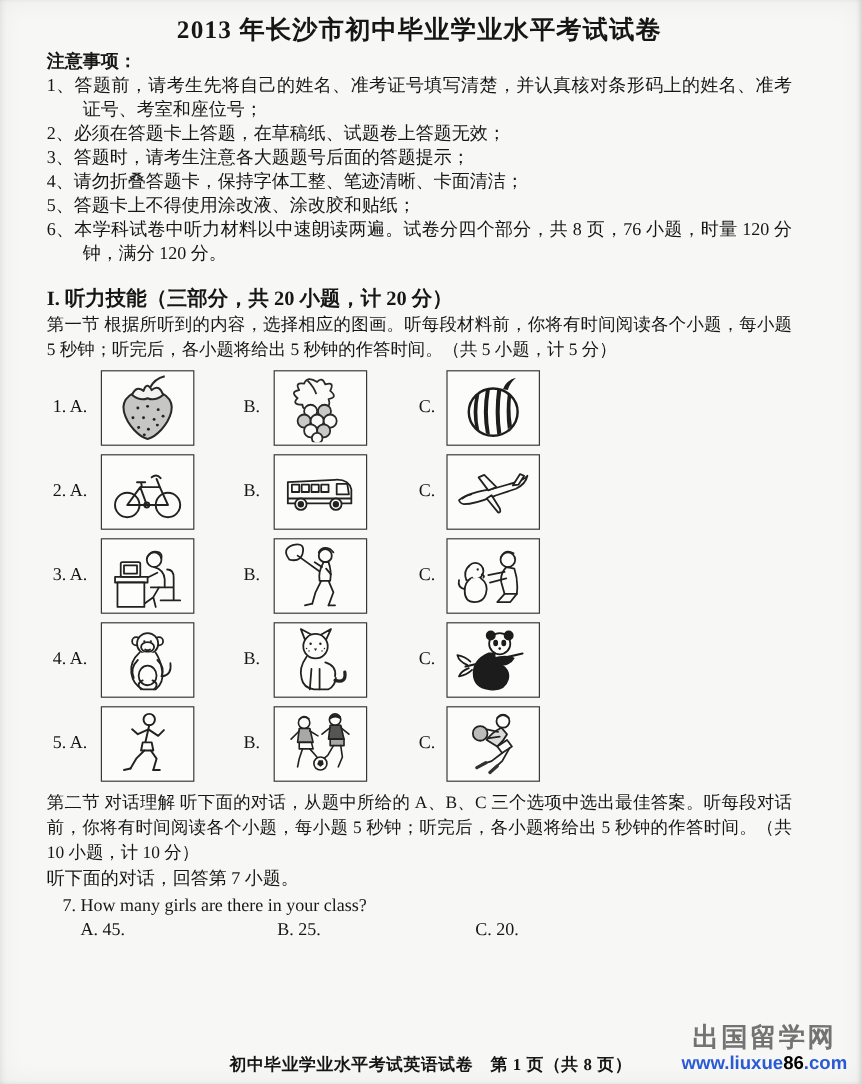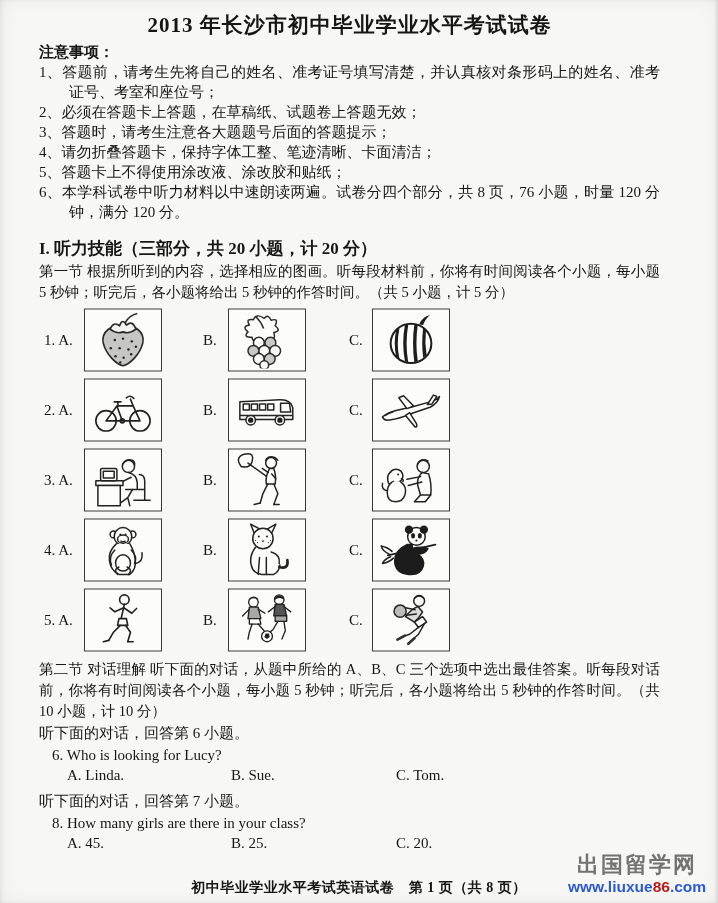--- a/index.html
+++ b/index.html
@@ -36,21 +36,21 @@
   .options-row{position:relative;height:24px;font-size:15px;}
   .opt{position:absolute;top:1px;white-space:nowrap;}
   .opt-a{left:28px;} .opt-b{left:192px;} .opt-c{left:357px;}
   .footer{
     position:absolute;left:0;right:0;top:879px;text-align:center;
     font-size:14px;font-weight:bold;letter-spacing:0.5px;
   }
   .watermark{position:absolute;right:5px;top:852px;width:152px;text-align:center;font-family:"Liberation Sans","DejaVu Sans",sans-serif;}
   .wm-name{font-size:22px;font-weight:bold;color:#737373;letter-spacing:2px;line-height:26px;}
   .wm-url{font-size:15.5px;font-weight:bold;line-height:17px;color:#2a5bd7;}
-  .wm-url .num{color:#b91c1c;}
+  .wm-url .num{color:#000000;}
 </style>
 <title>2013 年长沙市初中毕业学业水平考试试卷</title></head>
 <body>
 
 <div class="paper">
 
   <h1 class="title1">2013 年长沙市初中毕业学业水平考试试卷</h1>
 
   <div class="notices">
     <div class="notices-heading">注意事项：</div>
@@ -331,33 +331,24 @@
             <path d="M41 65 L30 71 M55 69 L46 77" stroke-width="4" stroke="#333"></path>
           </g>
         </svg>
       </span>
     </div>
   </div>
 
   <div class="part2">
     <p class="para">第二节 对话理解 听下面的对话，从题中所给的 A、B、C 三个选项中选出最佳答案。听每段对话前，你将有时间阅读各个小题，每小题 5 秒钟；听完后，各小题将给出 5 秒钟的作答时间。（共 10 小题，计 10 分）</p>
 
-    <div class="dialog">
-      <div class="lead">听下面的对话，回答第 6 小题。</div>
-      <div class="question">6.  Who is looking for Lucy?</div>
-      <div class="options-row">
-        <span class="opt opt-a">A.  Linda.</span>
-        <span class="opt opt-b">B.  Sue.</span>
-        <span class="opt opt-c">C.  Tom.</span>
-      </div>
-    </div>
 
     <div class="dialog">
       <div class="lead">听下面的对话，回答第 7 小题。</div>
-      <div class="question">8.  How many girls are there in your class?</div>
+      <div class="question">7.  How many girls are there in your class?</div>
       <div class="options-row">
         <span class="opt opt-a">A.  45.</span>
         <span class="opt opt-b">B.  25.</span>
         <span class="opt opt-c">C.  20.</span>
       </div>
     </div>
   </div>
 
 </div>
 

